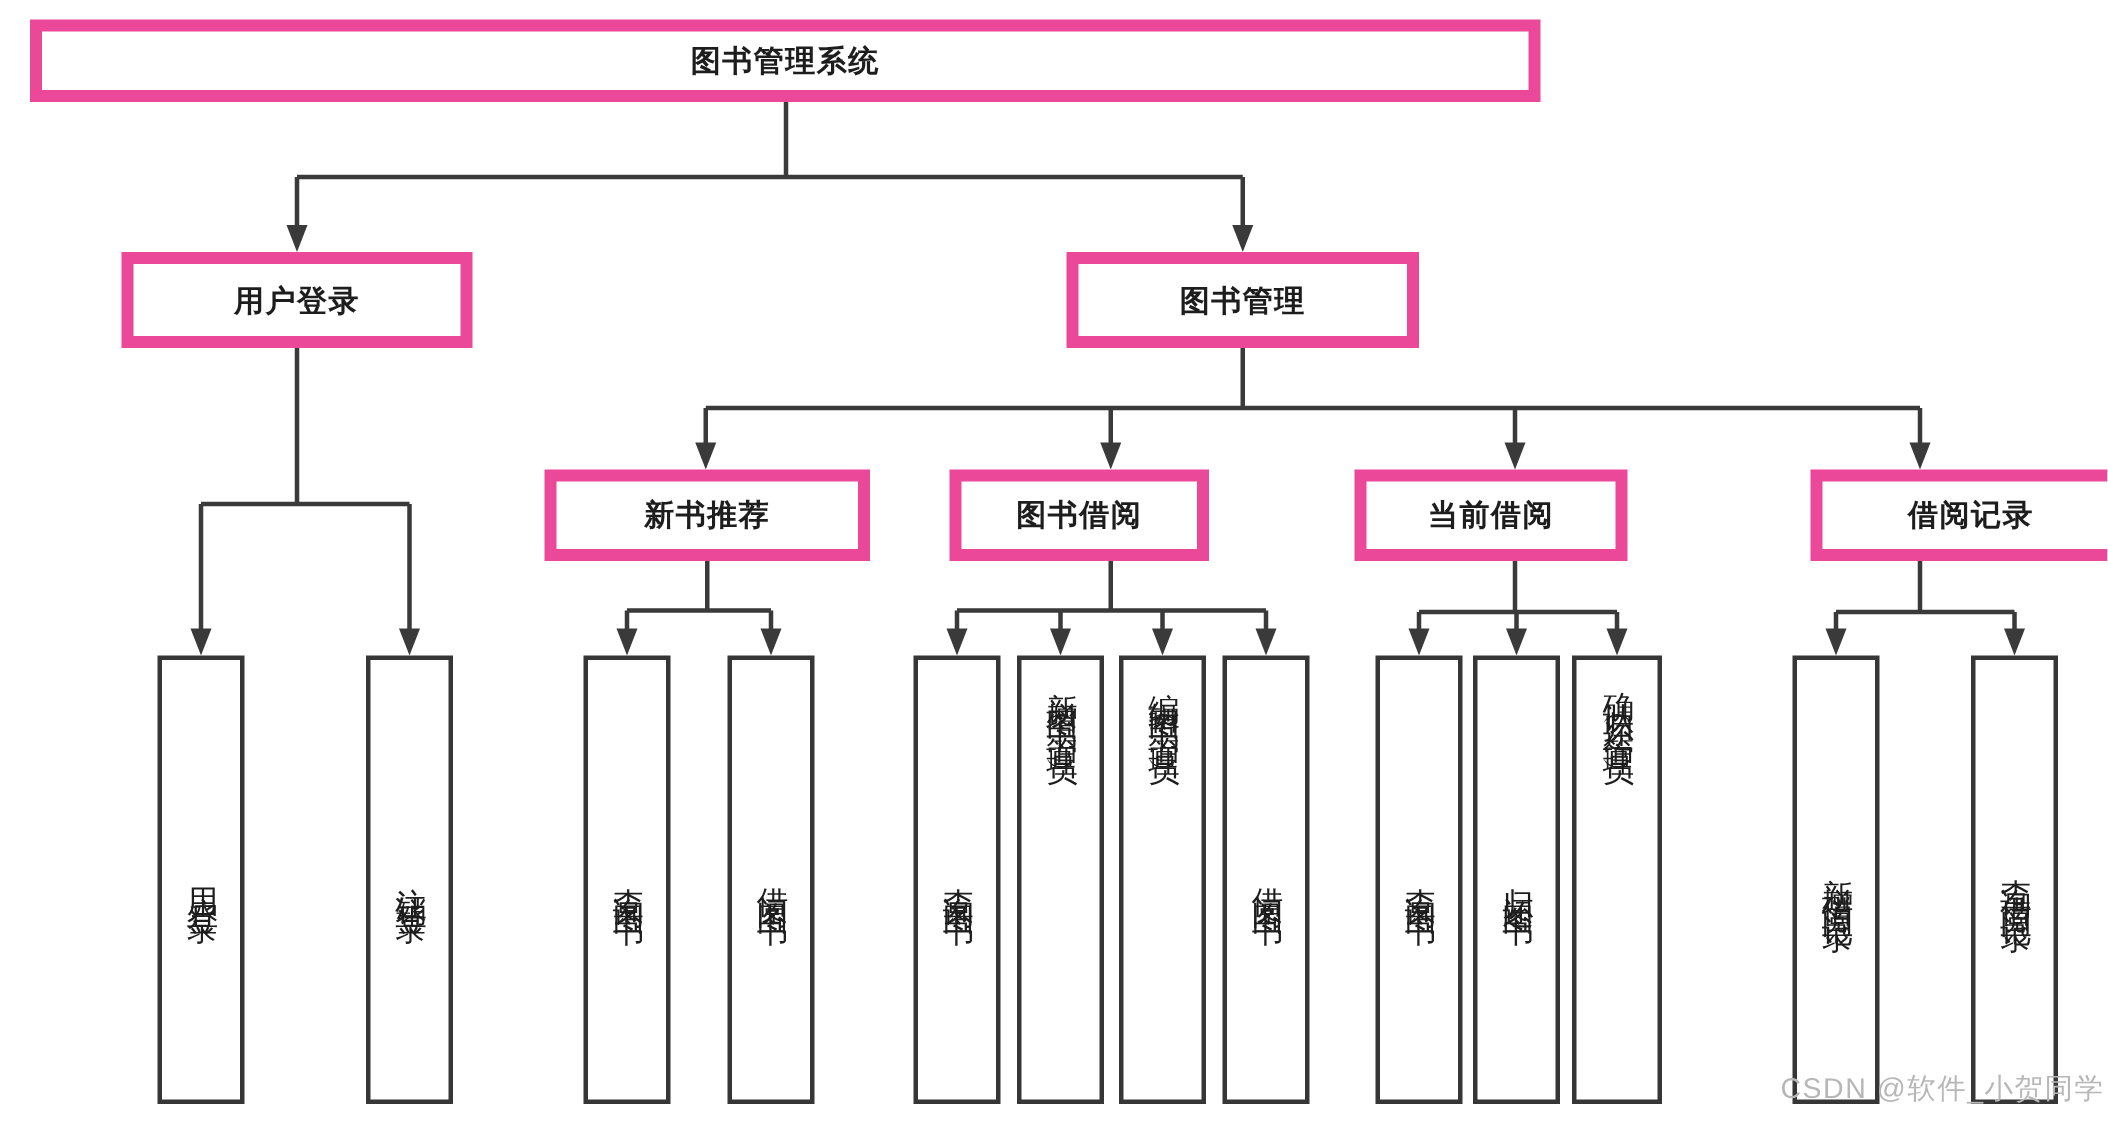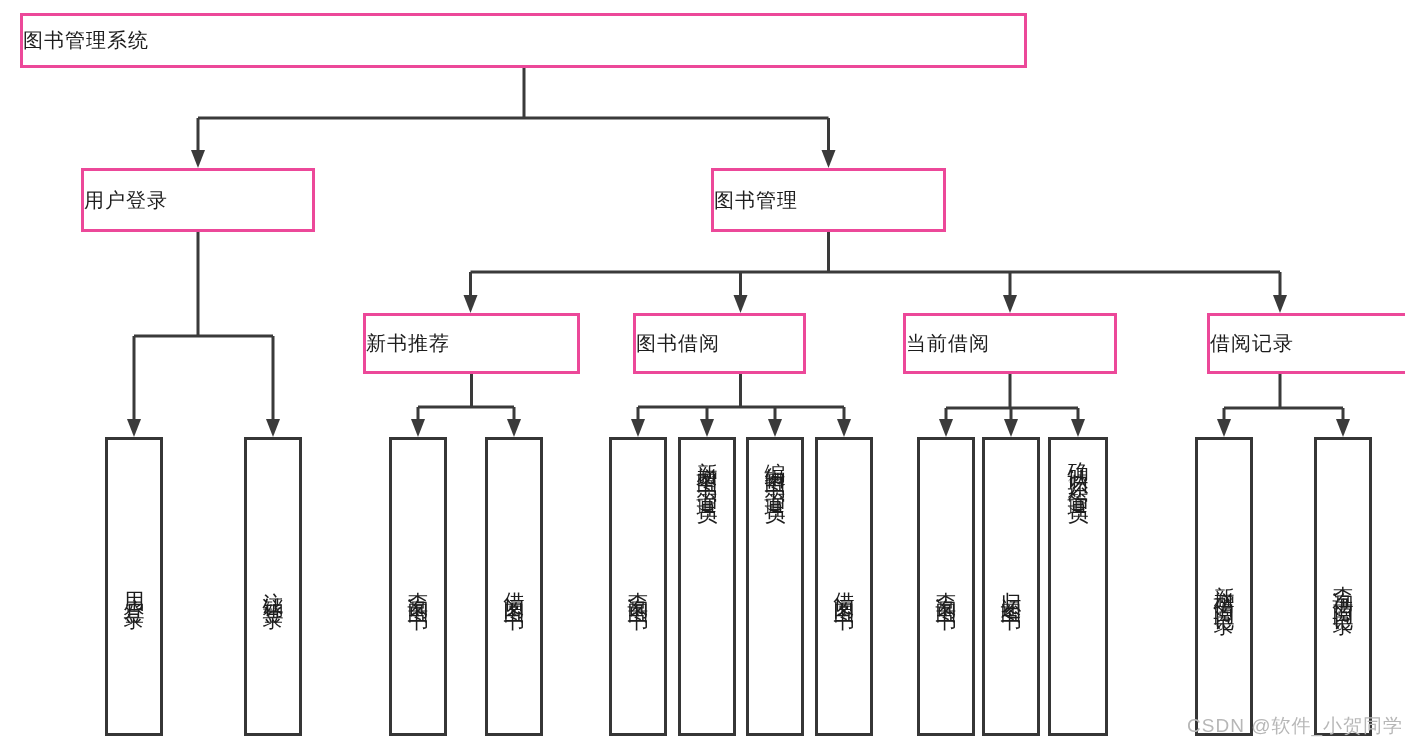--- a/index.html
+++ b/index.html
@@ -8,28 +8,30 @@
     position: relative;
     width: 1405px;
     height: 747px;
     background: #ffffff;
     overflow: hidden;
   }
   #wires { position: absolute; left: 0; top: 0; z-index: 1; }
   .hbox {
     position: absolute;
     box-sizing: border-box;
-    border: 3px solid #ec4899;
+    border: 8px solid #ec4899;
     background: #ffffff;
     display: flex;
     align-items: center;
+    justify-content: center;
     z-index: 2;
     color: #1d1d1d;
     font-size: 20px;
     letter-spacing: 1px;
+    font-weight: bold;
   }
   .vbox {
     position: absolute;
     box-sizing: border-box;
     border: 3px solid #363636;
     background: #ffffff;
     top: 437px;
     width: 58px;
     height: 299px;
     display: flex;
@@ -111,21 +113,21 @@
   <div class="hbox" style="left:711px; top:168px; width:235px; height:64px;">
     <span>图书管理</span>
   </div>
 
   <div class="hbox" style="left:363px; top:313px; width:217px; height:61px;">
     <span>新书推荐</span>
   </div>
   <div class="hbox" style="left:633px; top:313px; width:173px; height:61px;">
     <span>图书借阅</span>
   </div>
-  <div class="hbox" style="left:903px; top:313px; width:214px; height:61px;">
+  <div class="hbox" style="left:903px; top:313px; width:182px; height:61px;">
     <span>当前借阅</span>
   </div>
   <div class="hbox" style="left:1173px; top:313px; width:214px; height:61px;margin-left:34px;">
     <span>借阅记录</span>
   </div>
 
   <div class="vbox" style="left:105px;">
     <span class="vtext">用户登录</span>
   </div>
   <div class="vbox" style="left:244px;">

